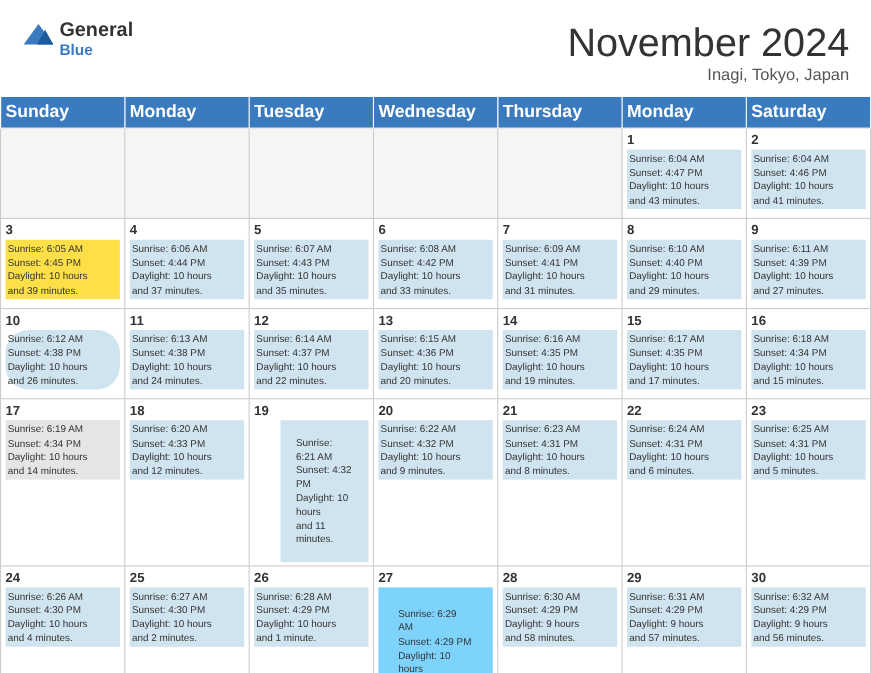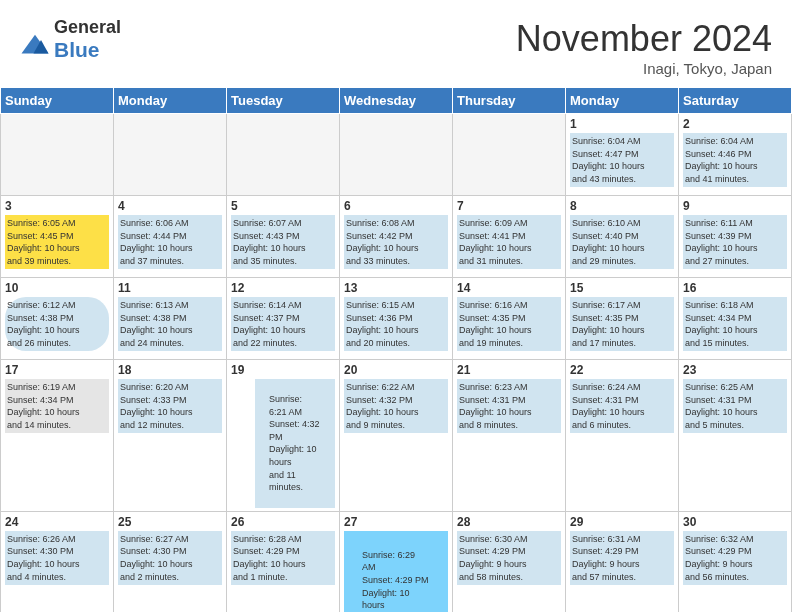--- a/index.html
+++ b/index.html
@@ -11,34 +11,34 @@
       overflow: hidden;
     }
     .header {
       display: flex;
       justify-content: space-between;
       align-items: flex-start;
       padding: 18px 20px 10px 20px;
     }
     .logo {
       display: flex;
-      align-items: flex-end;
+      align-items: flex-start;
     }
     .logo-text {
       display: flex;
       flex-direction: column;
       line-height: 1.1;
     }
     .logo-general {
       font-size: 18px;
       font-weight: bold;
       color: #333;
     }
     .logo-blue {
-      font-size: 21px;
+      font-size: 14px;
       font-weight: bold;
       color: #3a7abf;
     }
     .logo-icon {
       width: 30px;
       height: 30px;
       margin-right: 4px;
     }
     .title-block {
       text-align: right;
@@ -53,21 +53,21 @@
       color: #555;
     }
     .calendar {
       width: 100%;
       border-collapse: collapse;
       table-layout: fixed;
     }
     .calendar th {
       background: #3a7abf;
       color: #fff;
-      font-size: 13px;
+      font-size: 16px;
       font-weight: bold;
       padding: 5px 4px;
       text-align: left;
       border: 1px solid #fff;
     }
     .calendar td {
       border: 1px solid #ccc;
       vertical-align: top;
       padding: 3px 4px;
       font-size: 9.5px;

